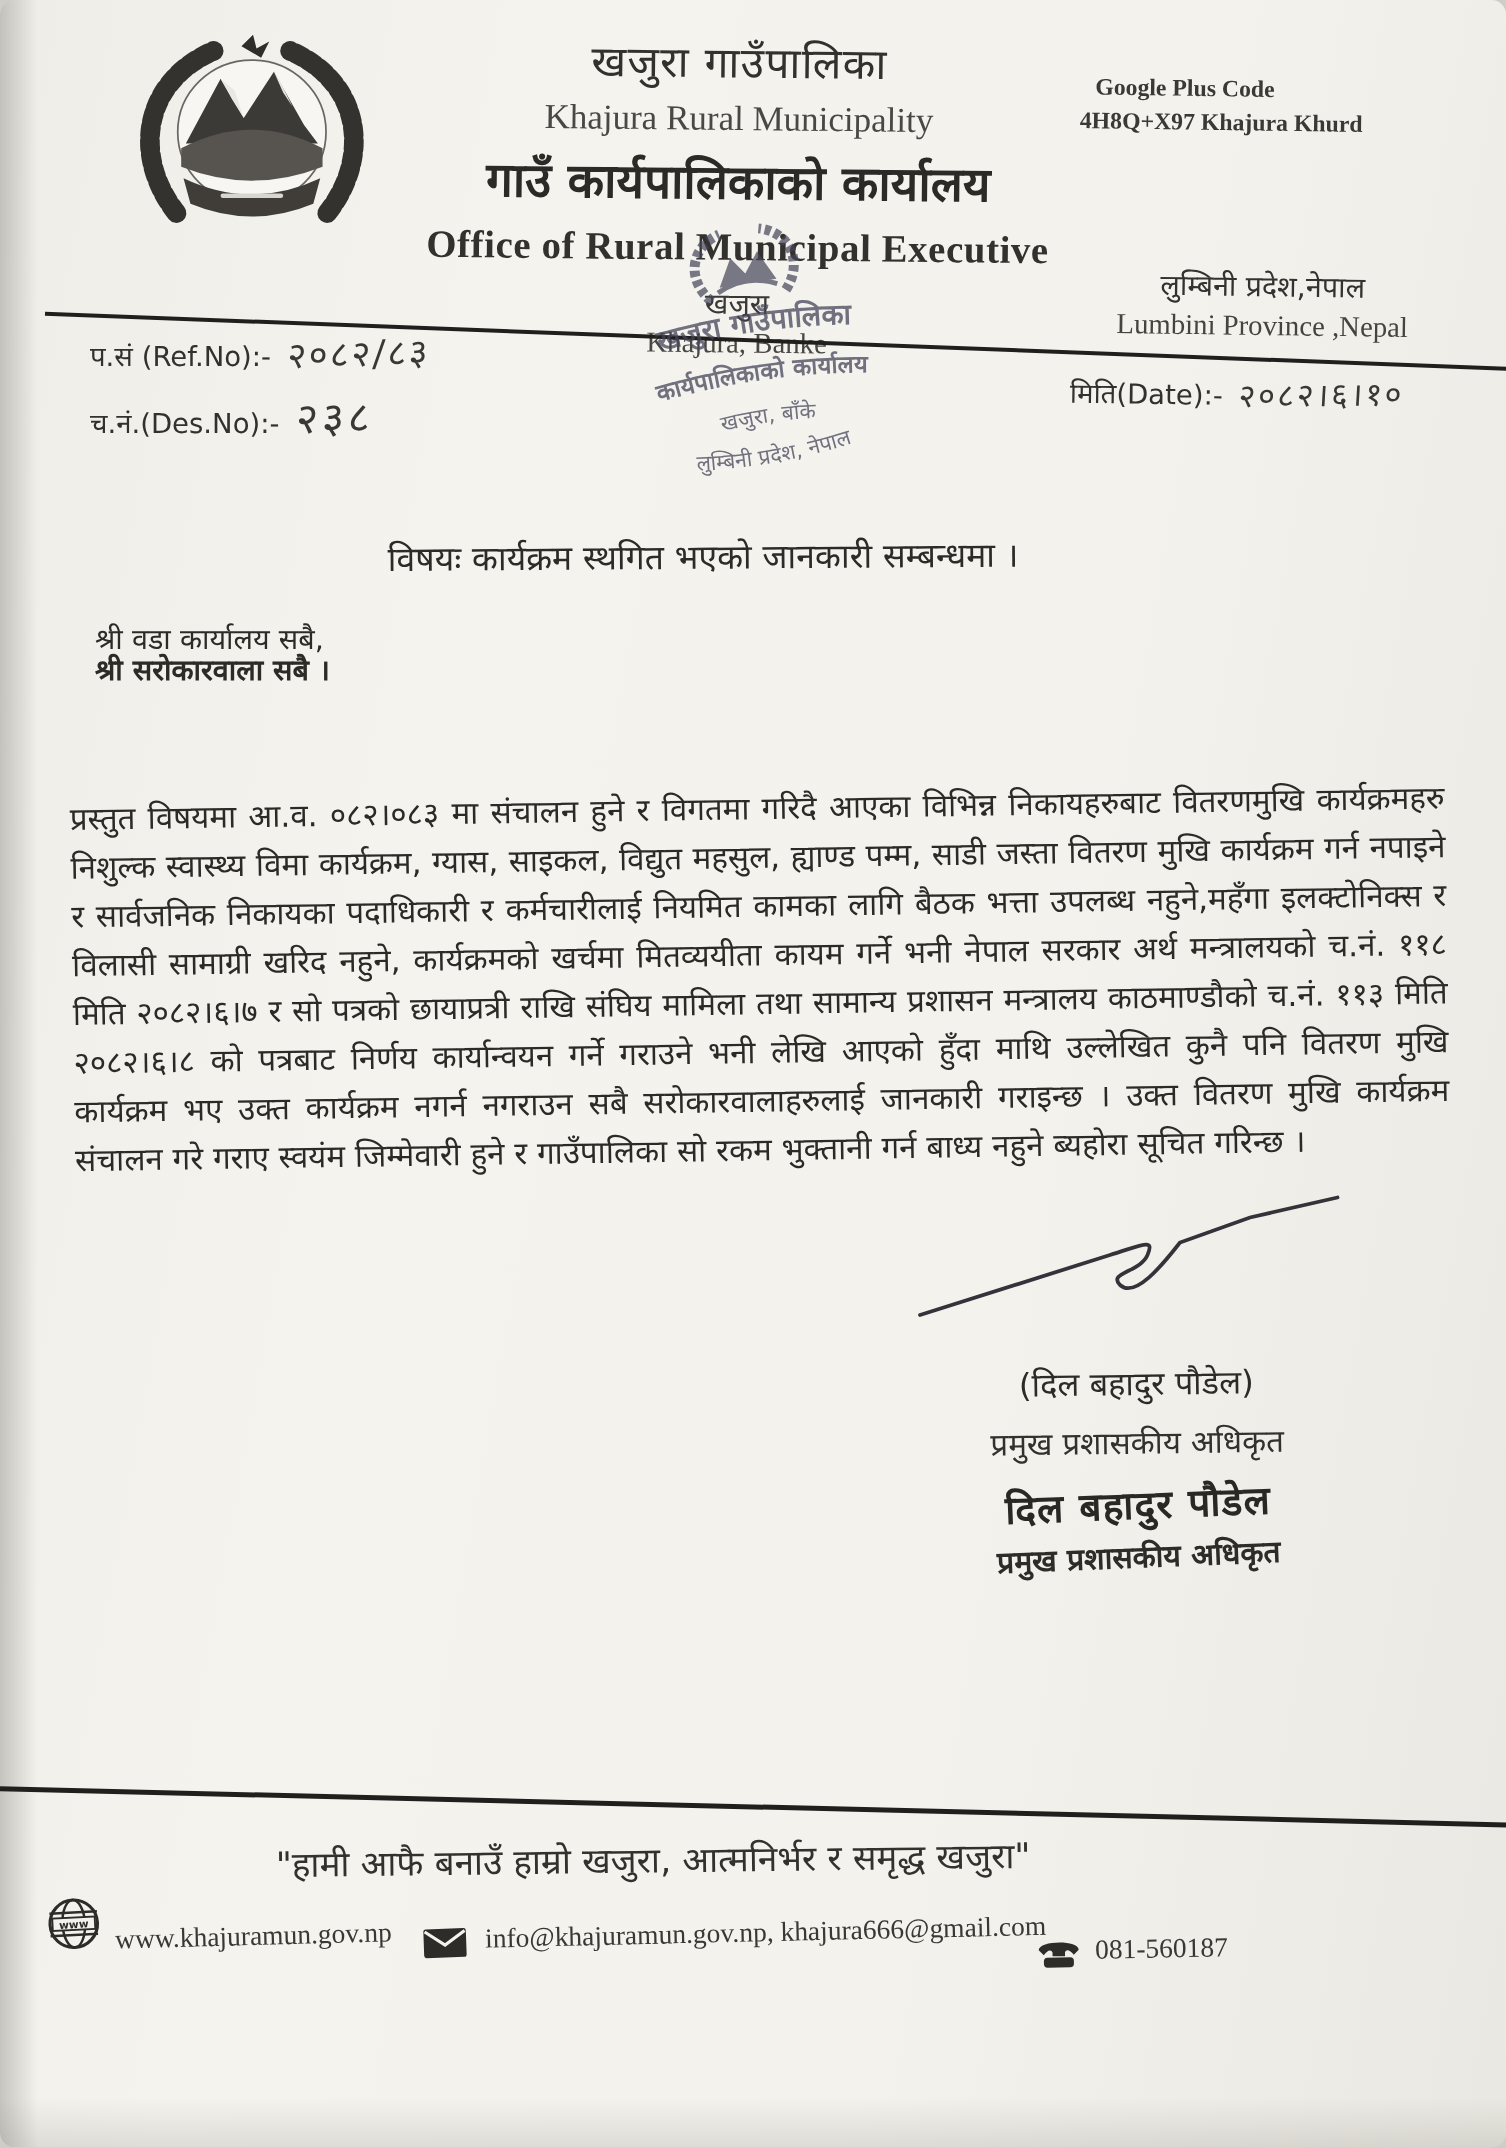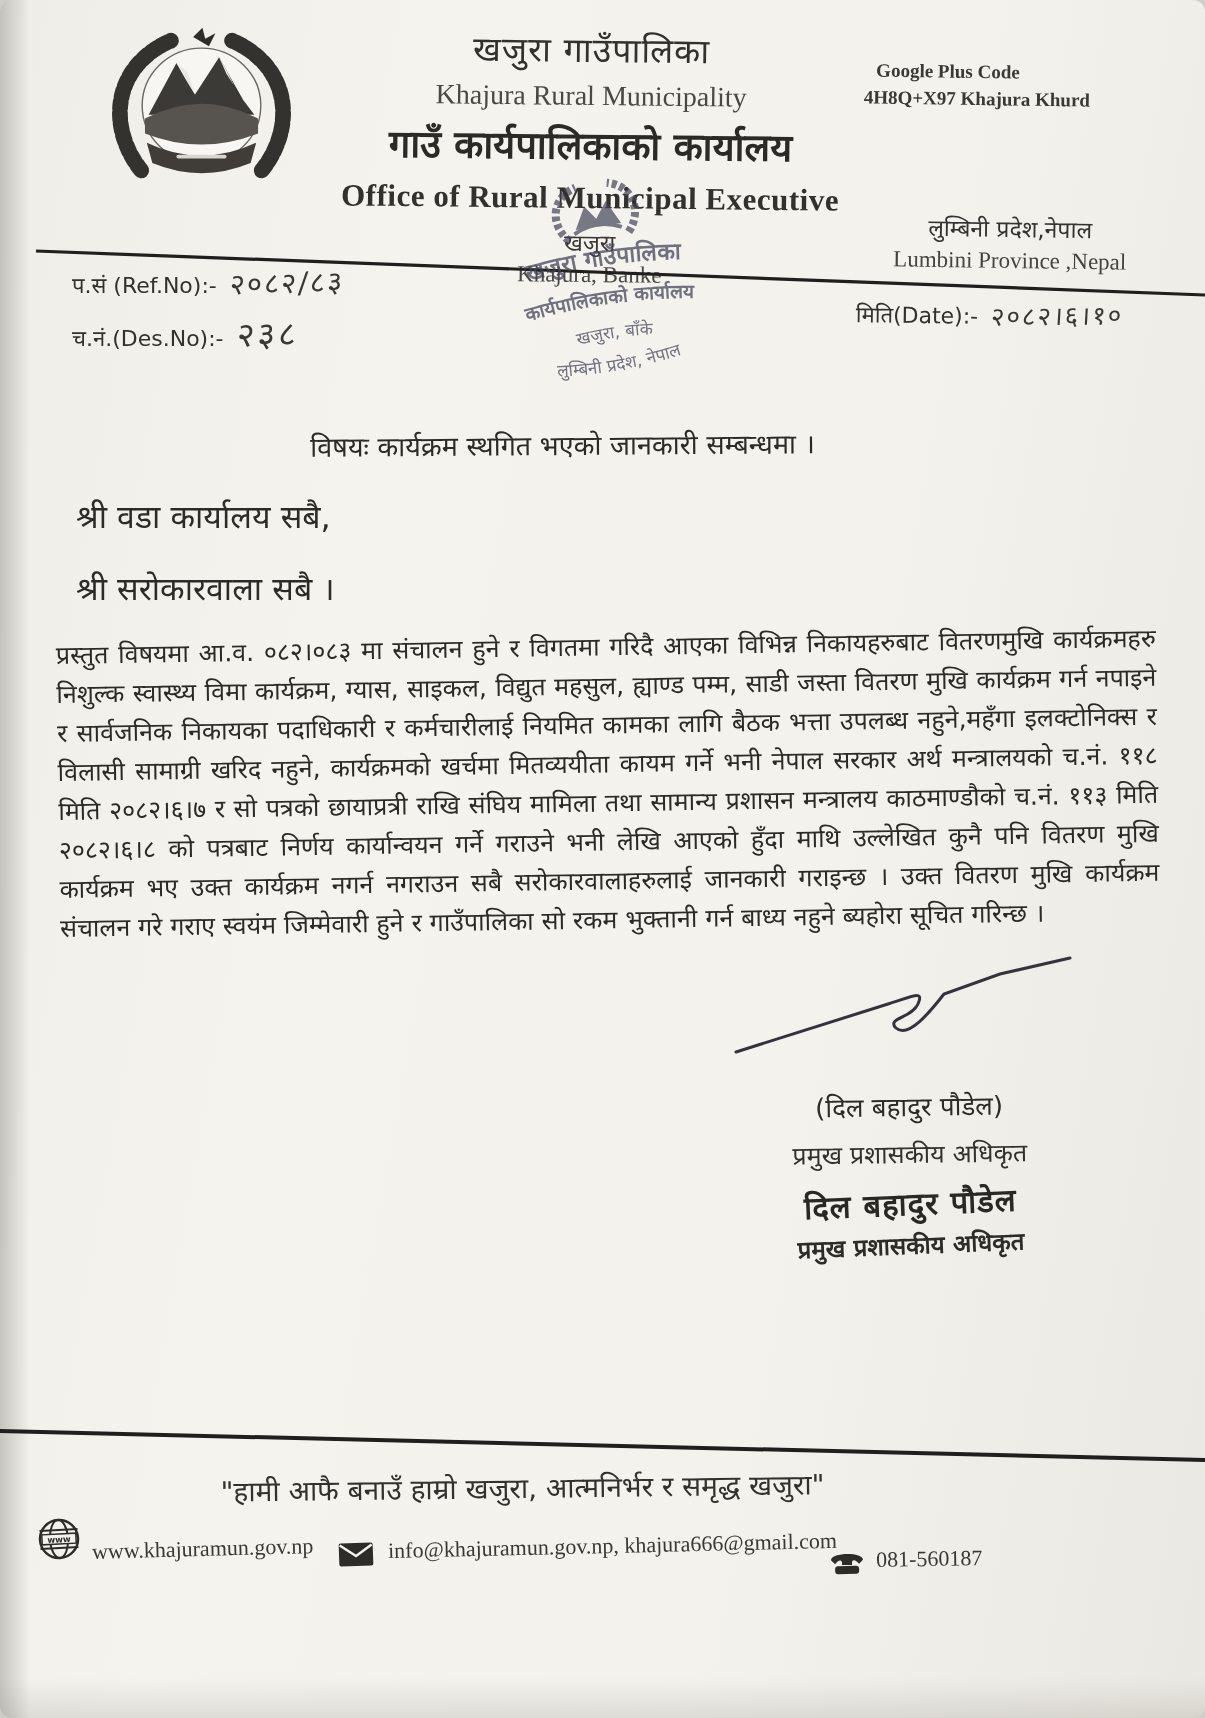--- a/index.html
+++ b/index.html
@@ -25,21 +25,21 @@
   .pluscode .l2{margin-top:5px;margin-left:-12px;}
   .province{left:860px;top:212px;width:300px;text-align:center;transform:rotate(.8deg);}
   .province-np{font-size:23px;color:#343230;}
   .province-en{font-size:23px;color:#46443f;margin-top:4px;}
   .ref-row{left:72px;font-size:22px;color:#33312e;white-space:nowrap;}
   .hand{display:inline-block;font-size:29px;letter-spacing:2px;color:#3a3834;
         transform:rotate(-1.5deg) skewX(-4deg);margin-left:6px;font-weight:500;}
   .hand-big{font-size:34px;letter-spacing:3px;}
   .subject{left:0;right:80px;top:426px;text-align:center;font-size:27px;color:#2d2b28;
         transform:rotate(-.4deg);}
-  .addr{left:76px;font-size:32px;color:#2d2b28;}
+  .addr{left:76px;font-size:23px;color:#2d2b28;}
   .body-par{left:58px;top:636px;width:1100px;font-size:25px;line-height:39px;
         text-align:justify;color:#2c2a27;transform:rotate(-.9deg);transform-origin:0 50%;}
   .sig-block{left:735px;top:1088px;width:350px;text-align:center;transform:rotate(-.8deg);}
   .sig-name{font-size:26px;color:#2d2b28;}
   .sig-title{font-size:25px;color:#33312e;margin-top:12px;}
   .sig-stamp-name{font-size:31px;font-weight:700;color:#2a2825;margin-top:12px;
         transform:rotate(-1.5deg);letter-spacing:1px;}
   .sig-stamp-title{font-size:24px;font-weight:700;color:#2e2c29;margin-top:4px;
         transform:rotate(-1.5deg);}
   .slogan{left:0;right:160px;top:1468px;text-align:center;font-size:28px;color:#33312e;
@@ -124,21 +124,21 @@
       <text font-size="23" font-weight="700"><textPath href="#arc1" startOffset="50%" text-anchor="middle">खजुरा गाउँपालिका</textPath></text>
       <text font-size="19" font-weight="600"><textPath href="#arc2" startOffset="50%" text-anchor="middle">कार्यपालिकाको कार्यालय</textPath></text>
       <text font-size="17"><textPath href="#arc3" startOffset="50%" text-anchor="middle">खजुरा, बाँके</textPath></text>
       <text font-size="17"><textPath href="#arc4" startOffset="50%" text-anchor="middle">लुम्बिनी प्रदेश, नेपाल</textPath></text>
     </g>
   </svg>
 
   <div class="abs subject np">विषयः कार्यक्रम स्थगित भएको जानकारी सम्बन्धमा ।</div>
 
   <div class="abs addr np" style="top:494px;">श्री वडा कार्यालय सबै,</div>
-  <div class="abs addr np" style="top:566px;">श्री सरोकारवाला सबै ।</div>
+  <div class="abs addr np" style="top:519px;font-weight:bold;">श्री सरोकारवाला सबै ।</div>
 
   <div class="abs body-par np">प्रस्तुत विषयमा आ.व. ०८२।०८३ मा संचालन हुने र विगतमा गरिदै आएका विभिन्न निकायहरुबाट वितरणमुखि कार्यक्रमहरु निशुल्क स्वास्थ्य विमा कार्यक्रम, ग्यास, साइकल, विद्युत महसुल, ह्याण्ड पम्म, साडी जस्ता वितरण मुखि कार्यक्रम गर्न नपाइने र सार्वजनिक निकायका पदाधिकारी र कर्मचारीलाई नियमित कामका लागि बैठक भत्ता उपलब्ध नहुने,महँगा इलक्टोनिक्स र विलासी सामाग्री खरिद नहुने, कार्यक्रमको खर्चमा मितव्ययीता कायम गर्ने भनी नेपाल सरकार अर्थ मन्त्रालयको च.नं. ११८ मिति २०८२।६।७ र सो पत्रको छायाप्रत्री राखि संघिय मामिला तथा सामान्य प्रशासन मन्त्रालय काठमाण्डौको च.नं. ११३ मिति २०८२।६।८ को पत्रबाट निर्णय कार्यान्वयन गर्ने गराउने भनी लेखि आएको हुँदा माथि उल्लेखित कुनै पनि वितरण मुखि कार्यक्रम भए उक्त कार्यक्रम नगर्न नगराउन सबै सरोकारवालाहरुलाई जानकारी गराइन्छ   । उक्त वितरण मुखि कार्यक्रम संचालन गरे गराए स्वयंम जिम्मेवारी हुने र गाउँपालिका सो रकम भुक्तानी गर्न बाध्य नहुने ब्यहोरा सूचित गरिन्छ ।</div>
 
   <svg class="abs sig-swirl" viewBox="0 0 350 110">
     <path d="M 8 100 L 160 52 C 186 44 196 38 190 52 C 184 66 158 66 168 76 C 180 87 202 60 216 42 L 272 22 L 342 6" fill="none" stroke="#35333a" stroke-width="3" stroke-linecap="round"></path>
   </svg>
 
   <div class="abs sig-block">
     <div class="np sig-name">(दिल बहादुर पौडेल)</div>
     <div class="np sig-title">प्रमुख प्रशासकीय अधिकृत</div>

